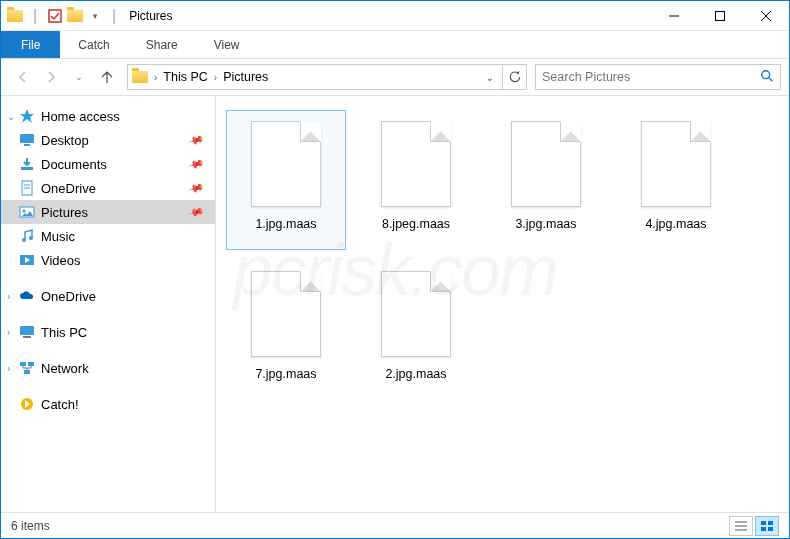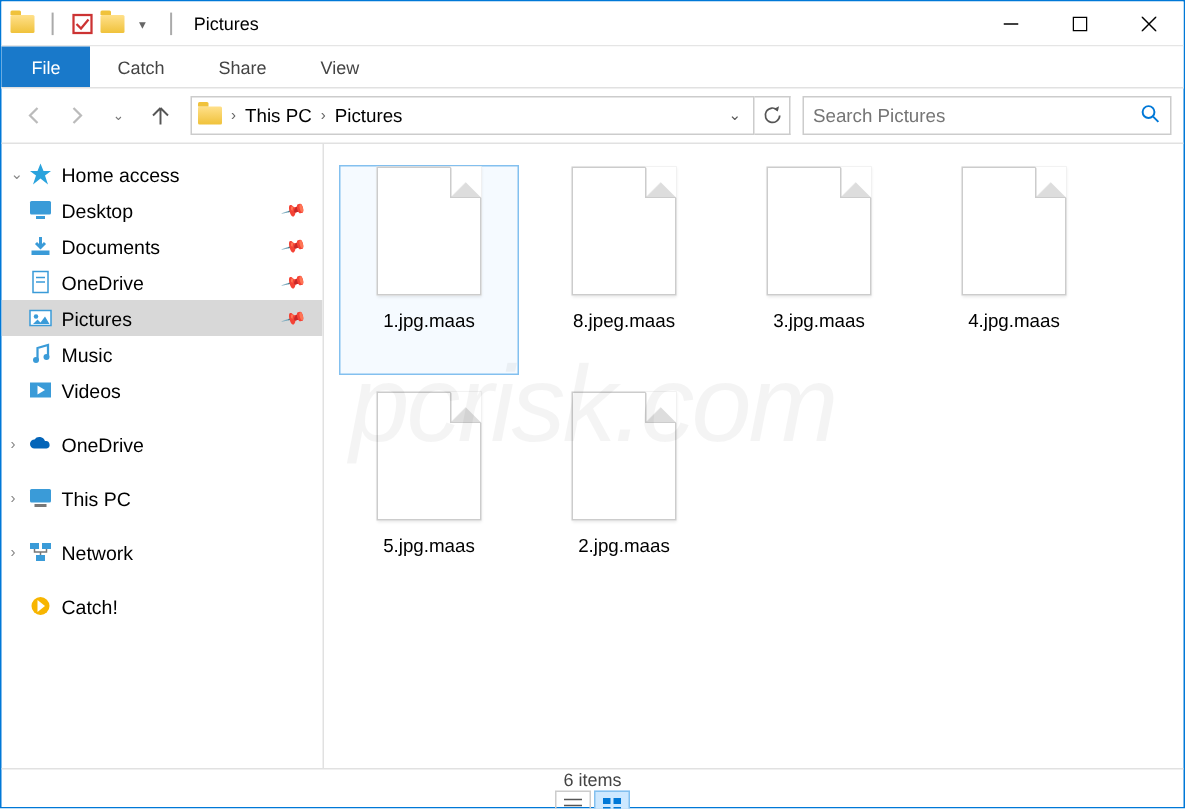--- a/index.html
+++ b/index.html
@@ -40,29 +40,29 @@
 .tree-item { display: flex; align-items: center; height: 24px; padding-left: 18px; gap: 6px; position: relative; }
 .tree-item.sub { padding-left: 18px; }
 .tree-item.selected { background: #d8d8d8; }
 .tree-item.section { margin-top: 12px; }
 .pin { margin-left: auto; margin-right: 12px; color: #7a7a7a; font-size: 11px; transform: rotate(30deg); }
 .tree-icon { width: 16px; height: 16px; display: inline-flex; align-items: center; justify-content: center; }
 .chev { position: absolute; left: 6px; font-size: 10px; color: #888; }
 
 
 .filegrid { flex: 1; padding: 14px 10px; display: flex; flex-wrap: wrap; align-content: flex-start; gap: 10px 10px; position: relative; }
-.file-item { width: 120px; height: 140px; display: flex; flex-direction: column; align-items: center; justify-content: flex-start; padding-top: 0; font-size: 12.5px; color: #000; border: 1px solid transparent; }
+.file-item { width: 120px; height: 140px; display: flex; flex-direction: column; align-items: center; justify-content: flex-start; padding-top: 10px; font-size: 12.5px; color: #000; border: 1px solid transparent; }
 .file-item.selected { border: 1px solid #83c0ef; background: #cde8ff33; }
 .file-icon { width: 70px; height: 86px; margin-bottom: 10px; position: relative; }
 .file-icon .page { width: 70px; height: 86px; background: #fff; border: 1px solid #ccc; position: relative; box-shadow: 0 1px 2px rgba(0,0,0,0.1); }
 .file-icon .fold { position: absolute; top: 0; right: 0; width: 20px; height: 20px; background: linear-gradient(135deg, #fff 48%, #ddd 52%); border-left: 1px solid #ccc; border-bottom: 1px solid #ccc; }
 .file-icon .fold::before { content: ""; position: absolute; top: -1px; right: -1px; width: 0; height: 0; border-top: 21px solid #fff; border-left: 21px solid transparent; }
 
 
-.statusbar { height: 26px; border-top: 1px solid #e1e1e1; display: flex; align-items: center; padding: 0 10px; font-size: 12px; color: #444; flex-direction: column; }
+.statusbar { height: 26px; border-top: 1px solid #e1e1e1; display: flex; align-items: center; padding: 0 10px; font-size: 12px; color: #444; }
 .statusbar .spacer { flex: 1; }
 .view-toggle { display: flex; gap: 2px; }
 .view-btn { width: 24px; height: 20px; border: 1px solid #ccc; display: flex; align-items: center; justify-content: center; font-size: 10px; }
 .view-btn.active { background: #cde8ff; border-color: #83c0ef; }
 
 
 .watermark { position: absolute; top: 50%; left: 50%; transform: translate(-50%, -50%) rotate(0deg); font-size: 72px; font-weight: 500; color: rgba(0,0,0,0.045); letter-spacing: -2px; pointer-events: none; white-space: nowrap; font-style: italic; }
 
 
 .folder-ico { width: 16px; height: 12px; background: linear-gradient(#ffe08a,#f0c23b); border-radius: 1px; position: relative; }
@@ -321,21 +321,21 @@
             </div>
           </div>
           <span>4.jpg.maas</span>
         </div>
         <div class="file-item">
           <div class="file-icon">
             <div class="page">
               <div class="fold"></div>
             </div>
           </div>
-          <span>5.jpg.maas</span>
+          <span>7.jpg.maas</span>
         </div>
         <div class="file-item">
           <div class="file-icon">
             <div class="page">
               <div class="fold"></div>
             </div>
           </div>
           <span>2.jpg.maas</span>
         </div>
       </div>

